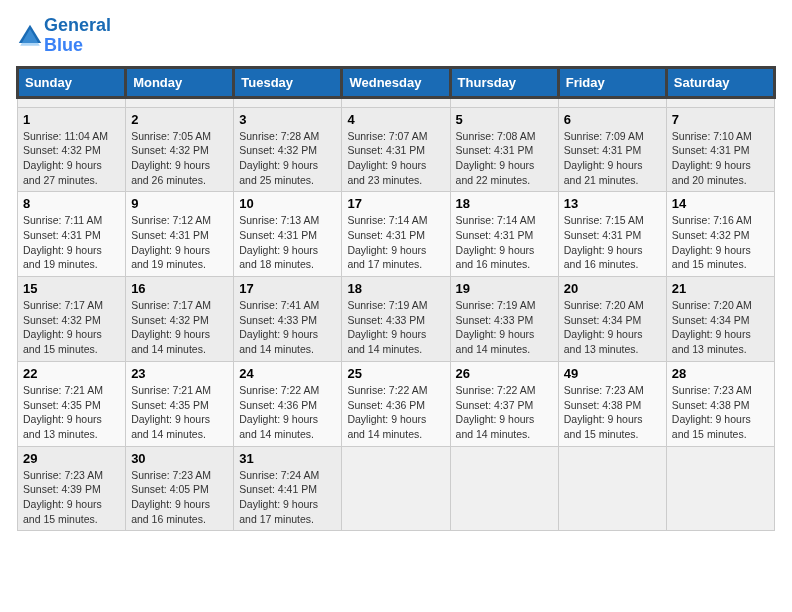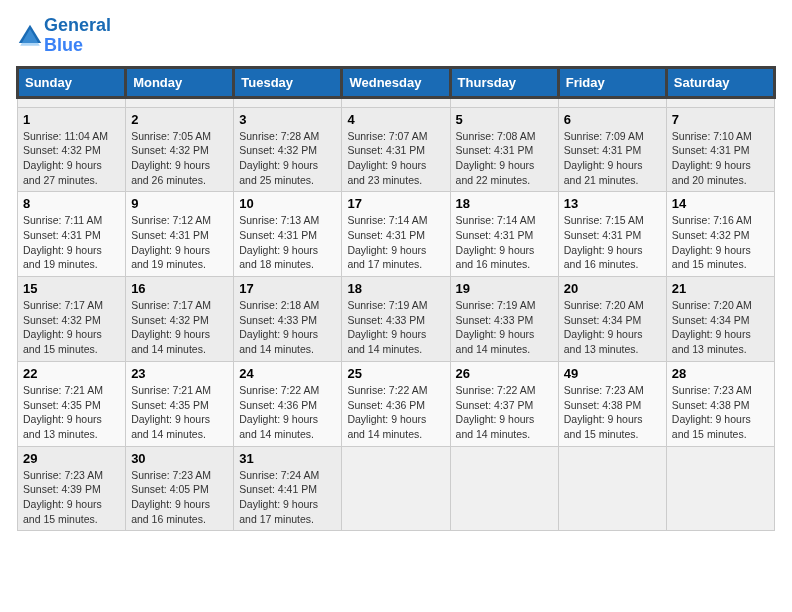--- a/index.html
+++ b/index.html
@@ -190,21 +190,21 @@
         <td>
           <span class="day-num">15</span>
           <div class="day-info"><span>Sunrise: 7:17 AM</span><br><span>Sunset: 4:32 PM</span><br><span>Daylight: 9 hours and 15 minutes.</span></div>
         </td>
         <td>
           <span class="day-num">16</span>
           <div class="day-info"><span>Sunrise: 7:17 AM</span><br><span>Sunset: 4:32 PM</span><br><span>Daylight: 9 hours and 14 minutes.</span></div>
         </td>
         <td>
           <span class="day-num">17</span>
-          <div class="day-info"><span>Sunrise: 2:18 AM</span><br><span>Sunset: 4:33 PM</span><br><span>Daylight: 9 hours and 14 minutes.</span></div>
+          <div class="day-info"><span>Sunrise: 7:41 AM</span><br><span>Sunset: 4:33 PM</span><br><span>Daylight: 9 hours and 14 minutes.</span></div>
         </td>
         <td>
           <span class="day-num">18</span>
           <div class="day-info"><span>Sunrise: 7:19 AM</span><br><span>Sunset: 4:33 PM</span><br><span>Daylight: 9 hours and 14 minutes.</span></div>
         </td>
         <td>
           <span class="day-num">19</span>
           <div class="day-info"><span>Sunrise: 7:19 AM</span><br><span>Sunset: 4:33 PM</span><br><span>Daylight: 9 hours and 14 minutes.</span></div>
         </td>
         <td>

